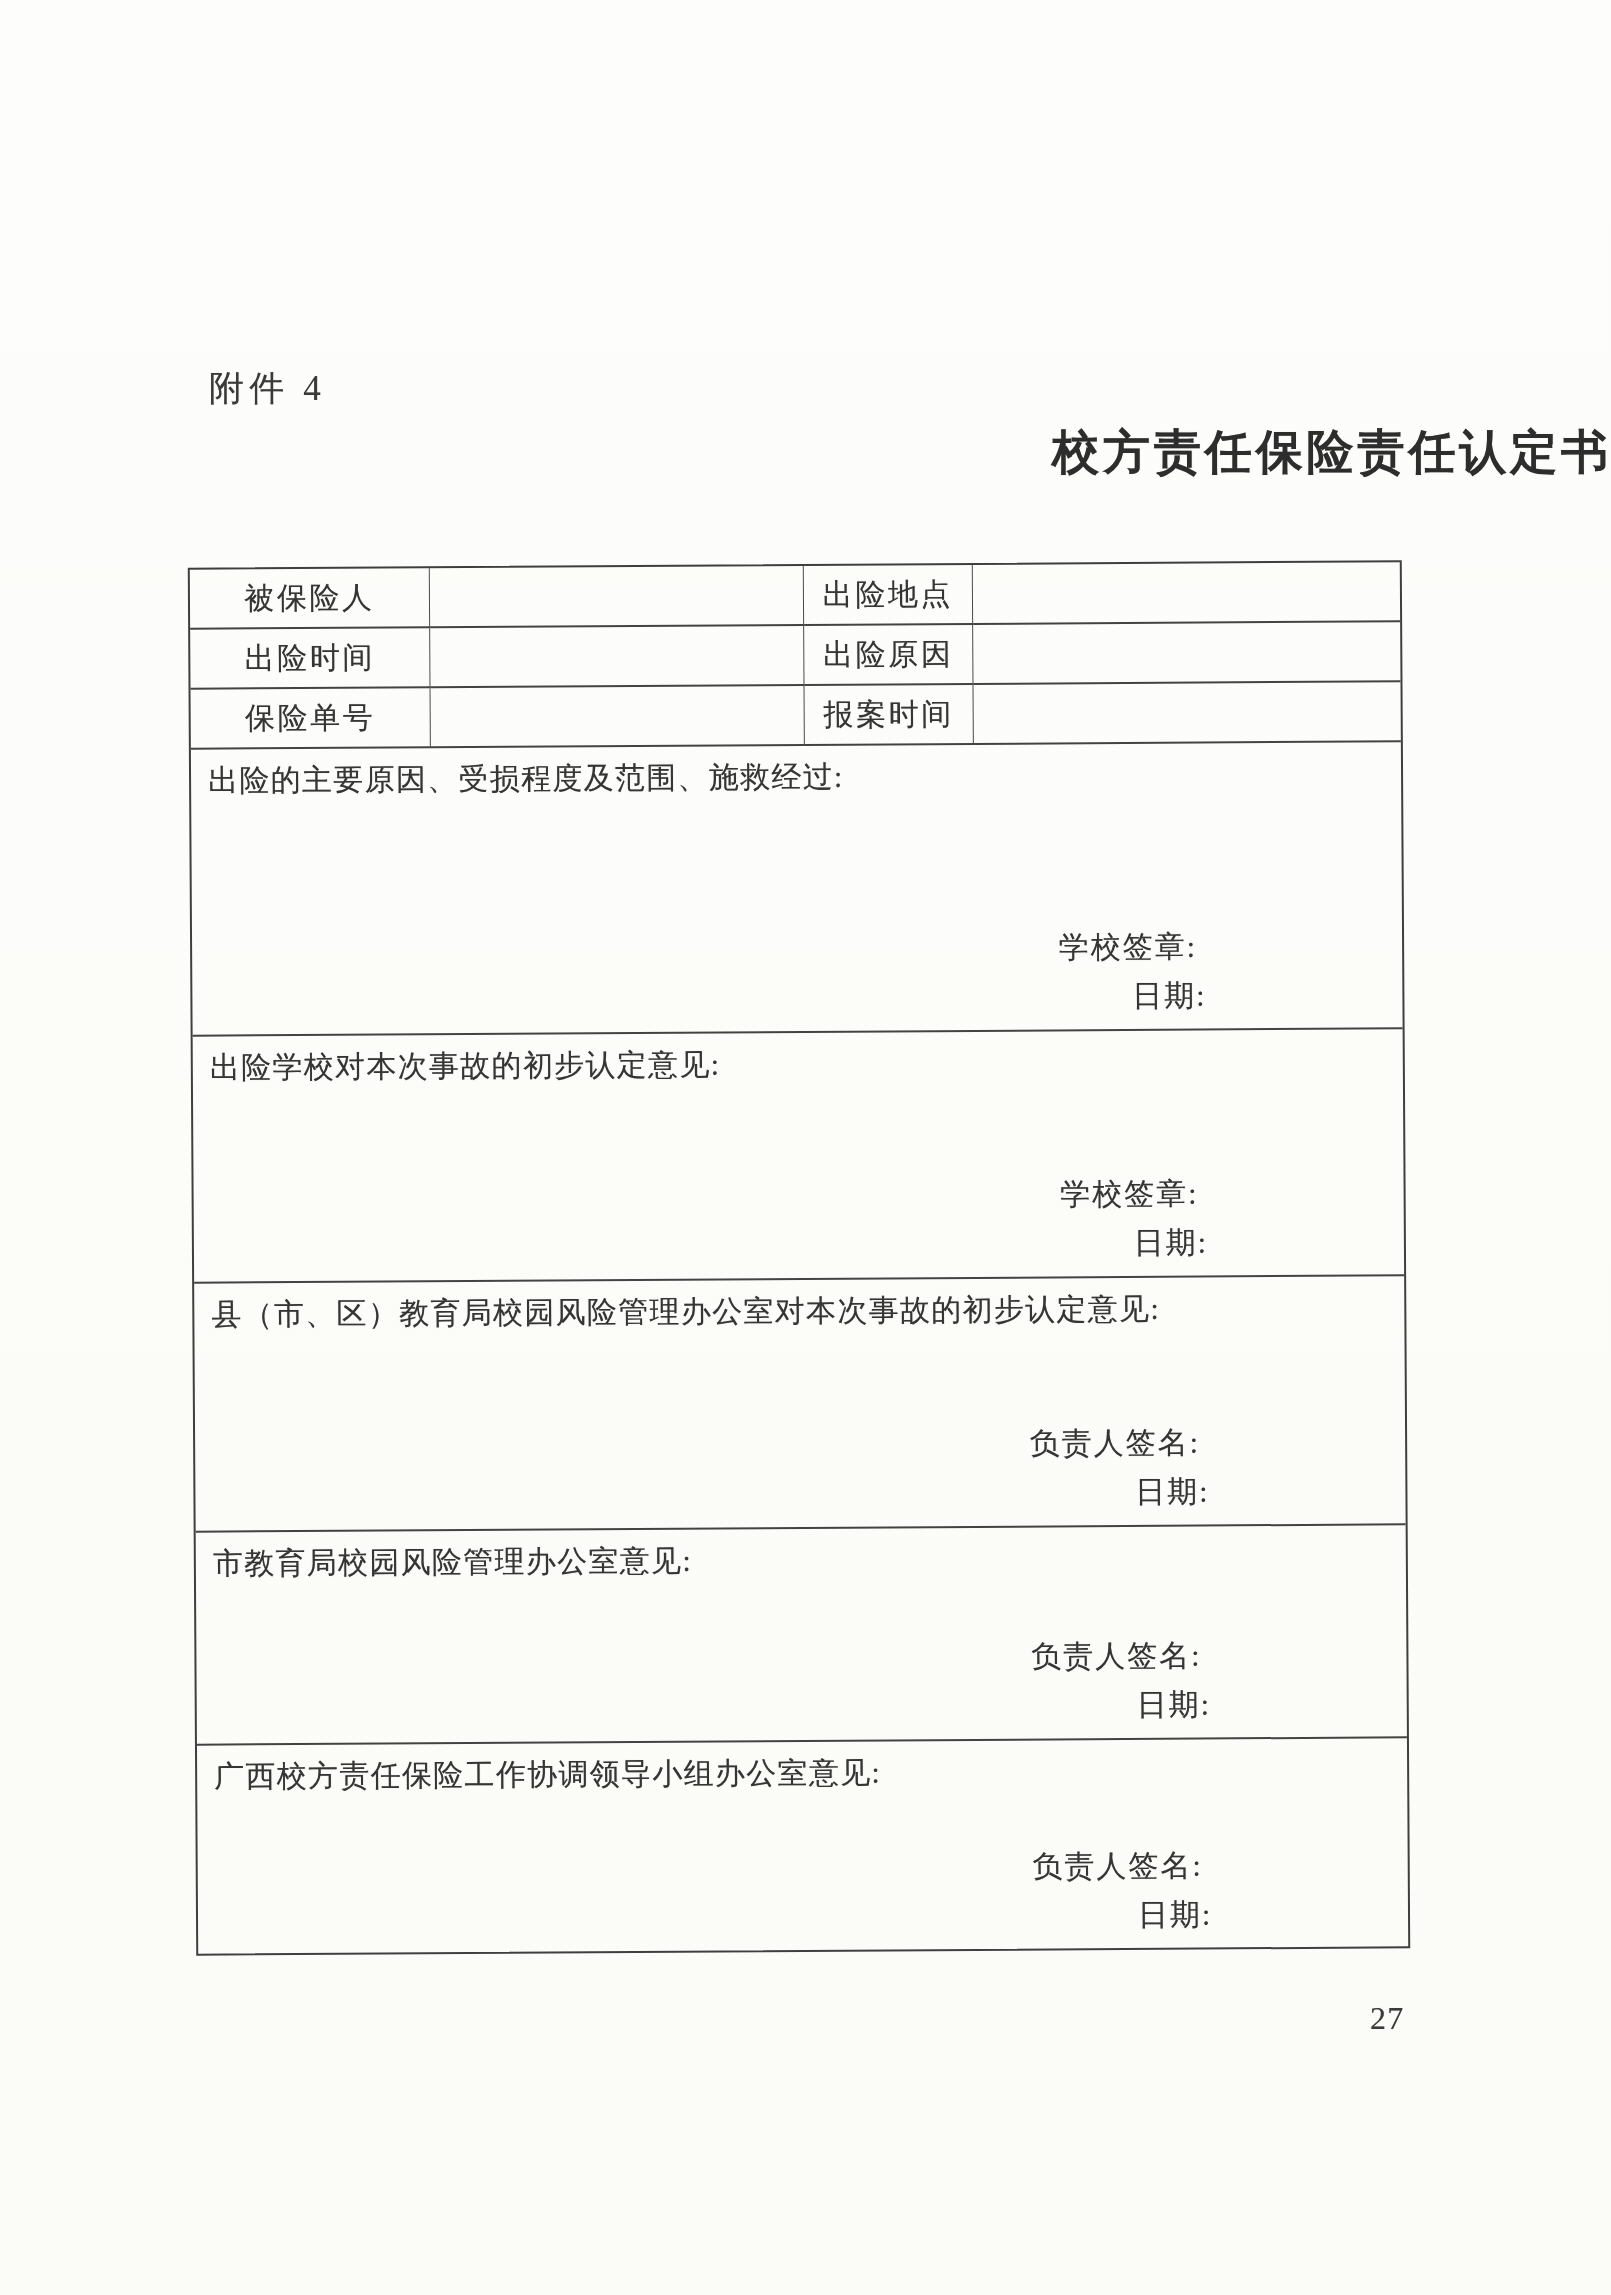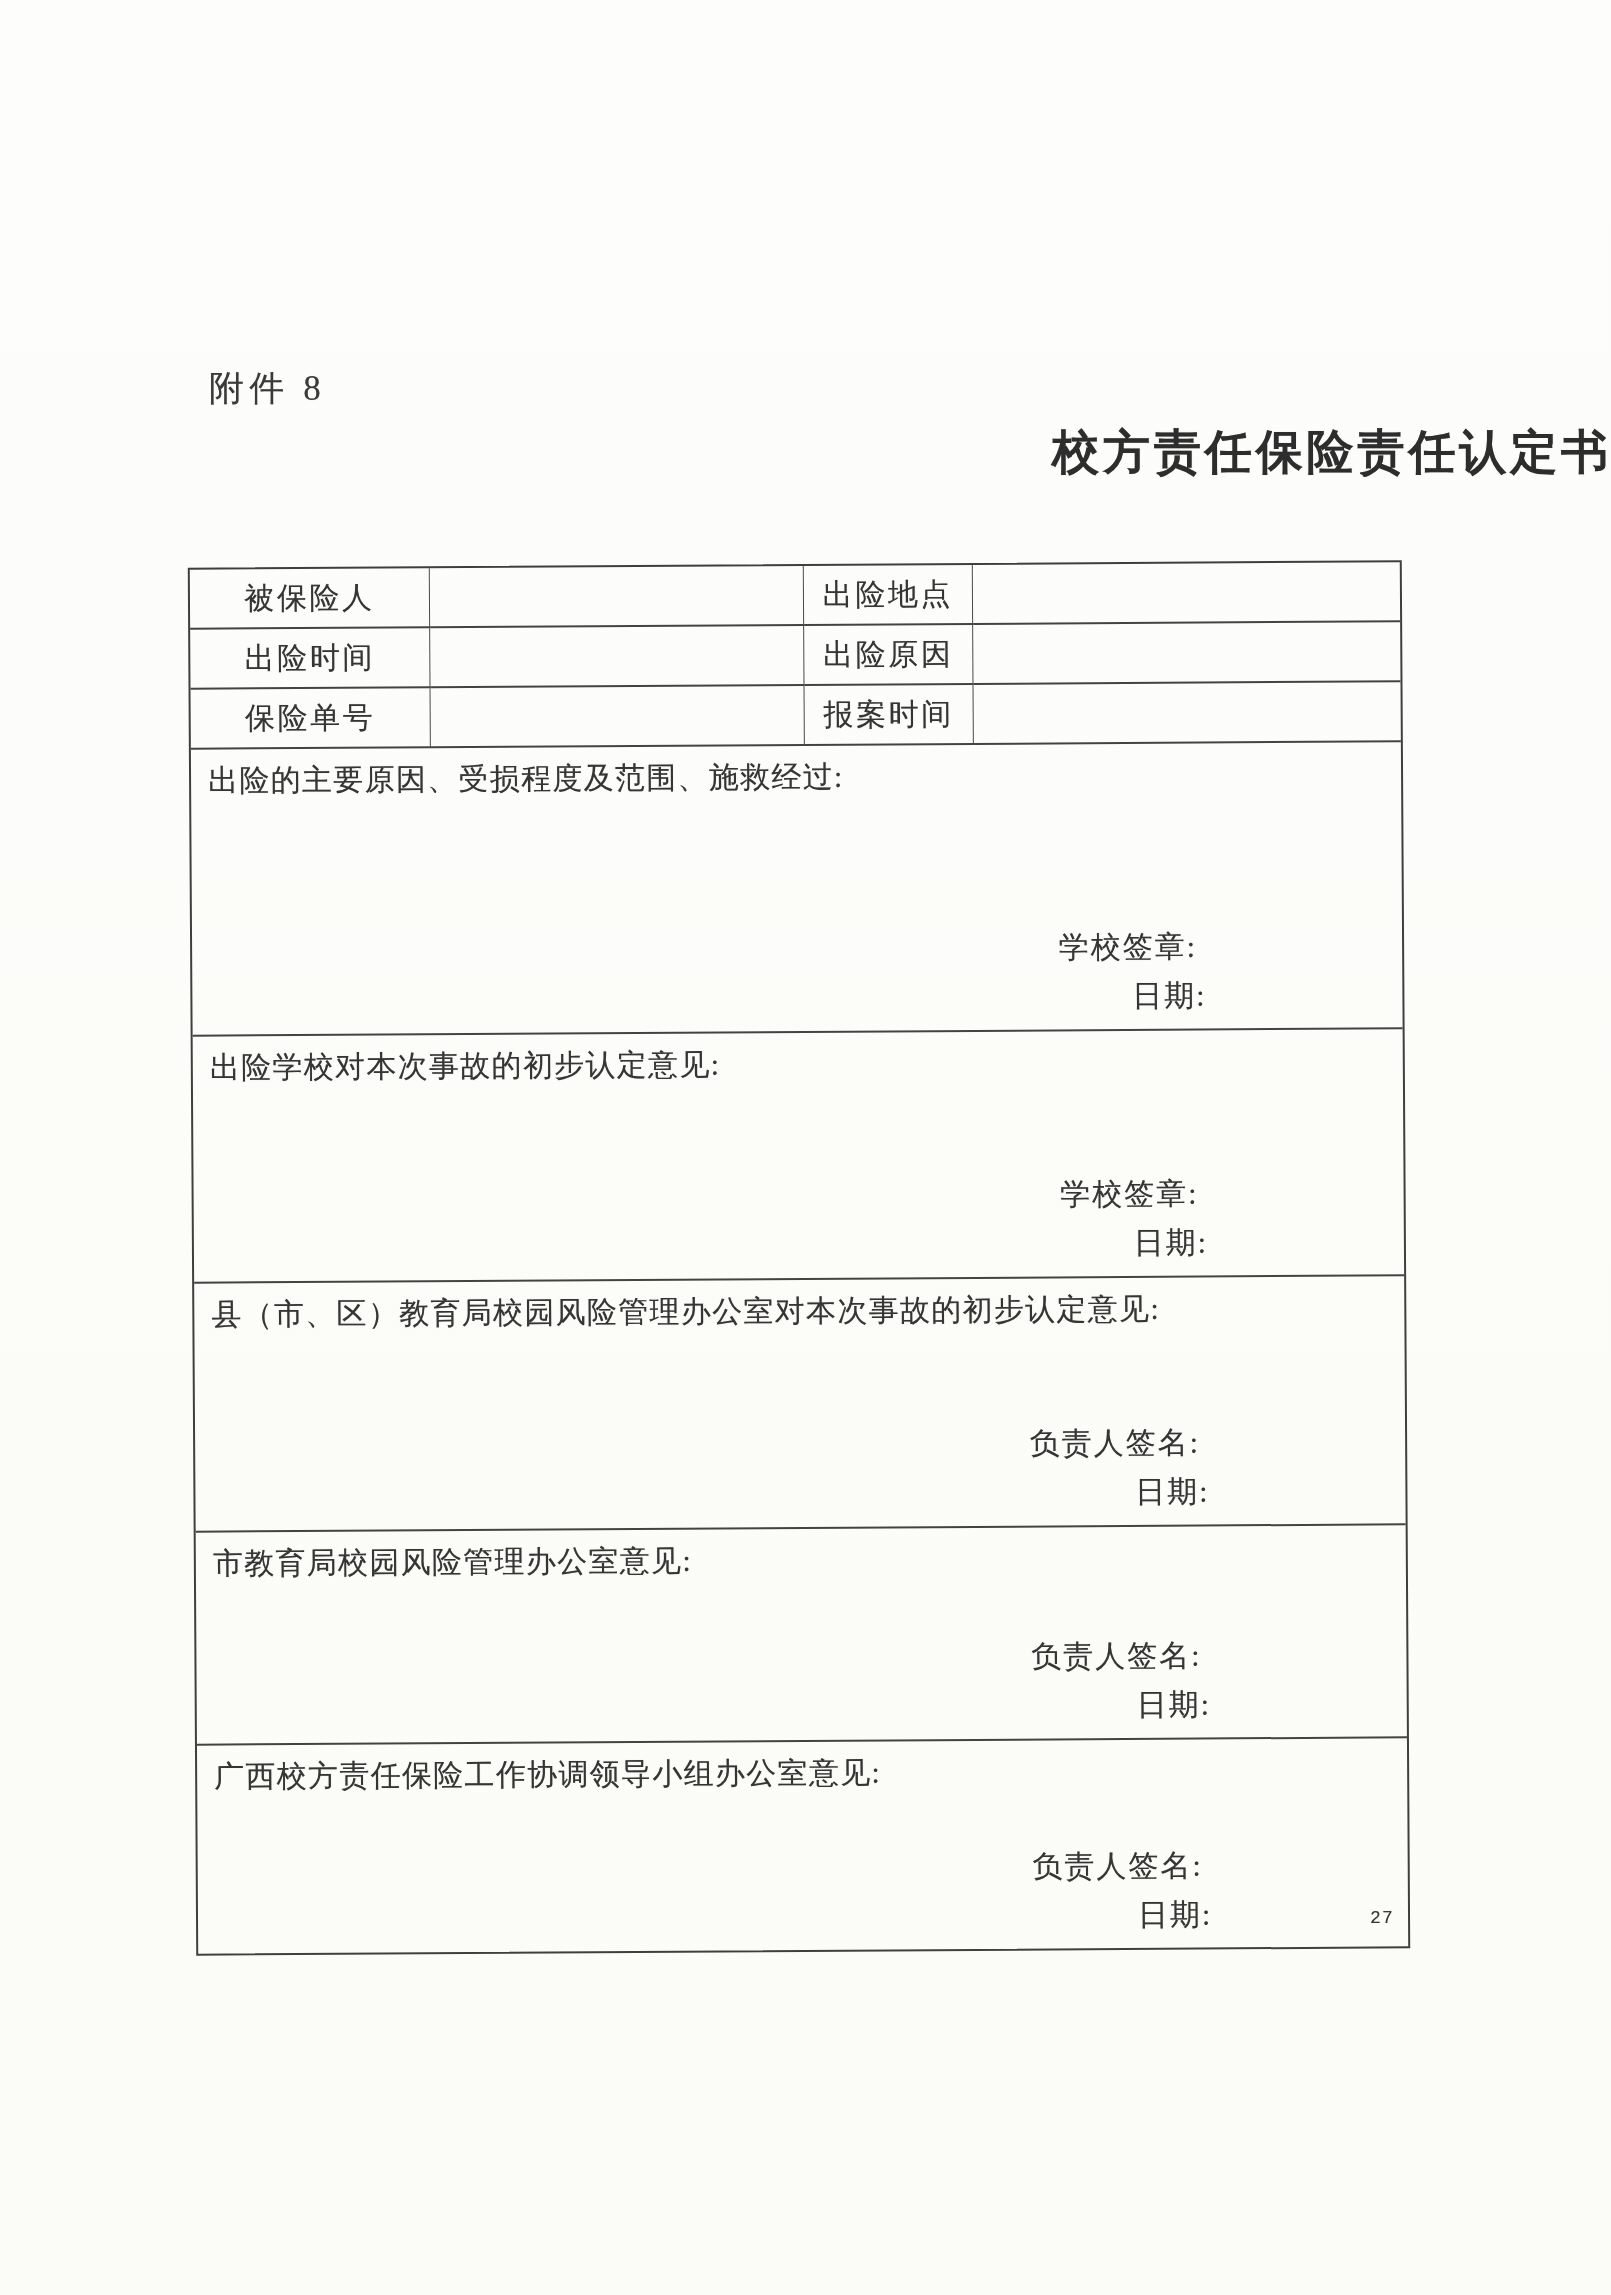--- a/index.html
+++ b/index.html
@@ -100,33 +100,32 @@
   .sig-line {
     line-height: 49px;
   }
   .sig-line.date {
     position: relative;
     left: 9.2px;
   }
   .page-number {
     position: absolute;
     left: 1370px;
-    top: 1908px;
-    font-size: 18px;
+    top: 2000px;
+    font-size: 32px;
     letter-spacing: 1.3px;
     color: #3a3a3a;
-    font-family: Liberation Mono, monospace;
   }
 </style>
 </head>
 <body>
 
 <div class="page">
 
-  <div class="attachment scan-text">附件 8</div>
+  <div class="attachment scan-text">附件 4</div>
 
   <h1 class="title scan-text">校方责任保险责任认定书</h1>
 
   <div class="form">
 
     <div class="info-grid">
 
       <div class="info-cell scan-text">被保险人</div>
       <div class="info-cell"></div>
       <div class="info-cell scan-text">出险地点</div>

